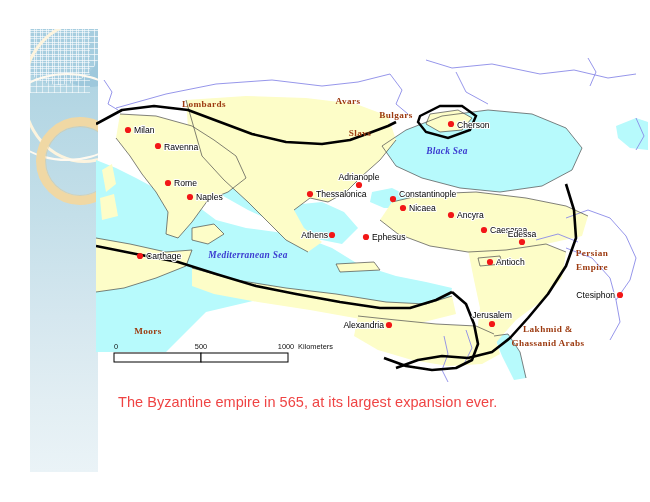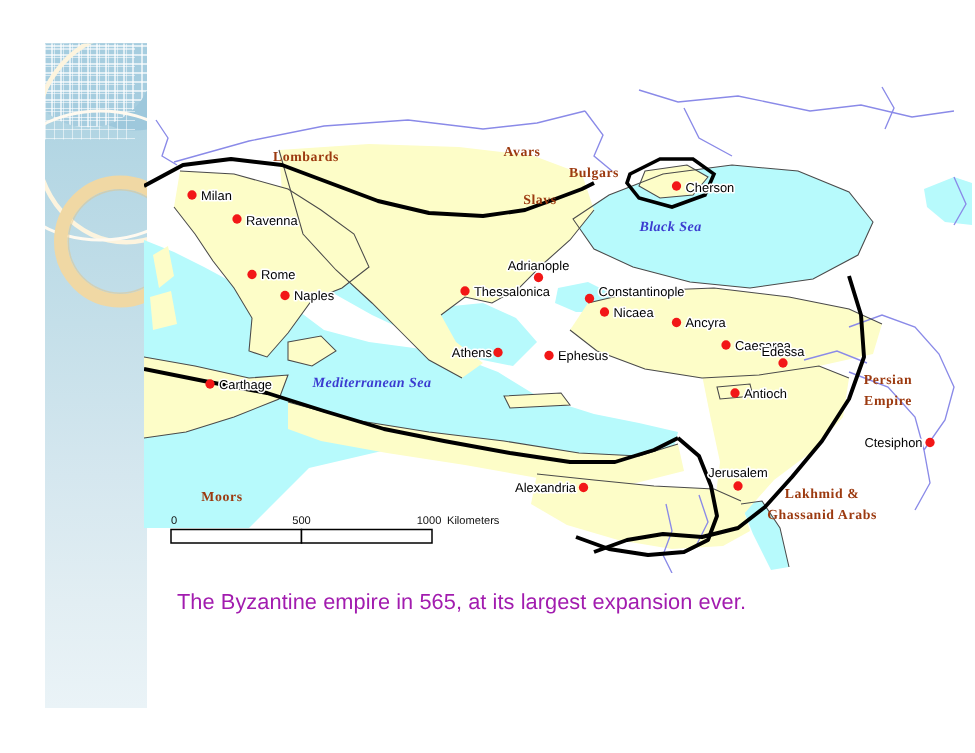--- a/index.html
+++ b/index.html
@@ -39,21 +39,21 @@
       fill:#000;paint-order:stroke;stroke:#ffffff;stroke-width:2.1px;
       stroke-linejoin:round;}
   .people-label{font-family:"Liberation Serif",serif;font-size:9.2px;
       fill:#9c3a10;font-weight:bold;letter-spacing:.4px;}
   .sea-label{font-family:"Liberation Serif",serif;font-size:9.4px;
       fill:#3b3bd0;font-style:italic;font-weight:bold;letter-spacing:.3px;}
   .scale-label{font-family:"Liberation Sans",sans-serif;font-size:7.4px;fill:#111;}
 
   
   #caption{position:absolute;left:118px;top:394px;width:470px;
-      font-size:14.5px;color:#a21caf;letter-spacing:.05px;
+      font-size:14.5px;color:#ef4444;letter-spacing:.05px;
       font-family:"Liberation Sans",sans-serif;white-space:nowrap;}
 </style>
 </head>
 <body>
 
 <div id="deco-sidebar">
   <div id="deco-blob"></div>
   <div id="deco-grid"></div>
   <div id="deco-grid2"></div>
   <div id="deco-arc"></div>

